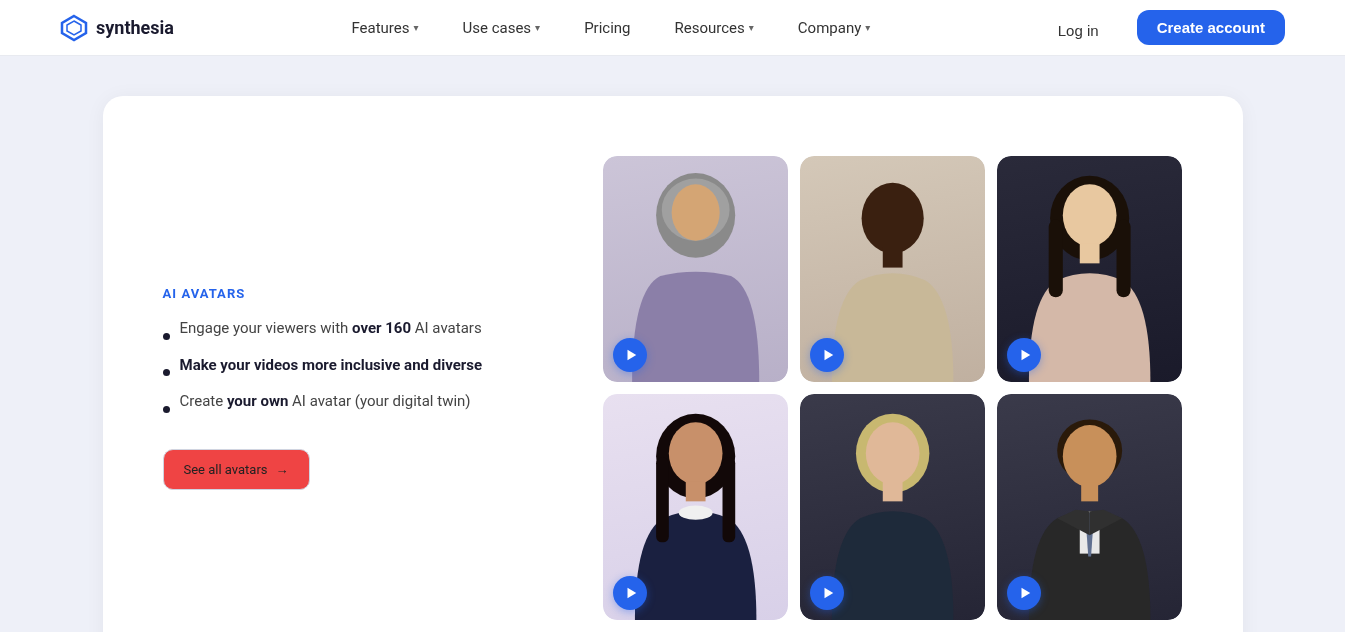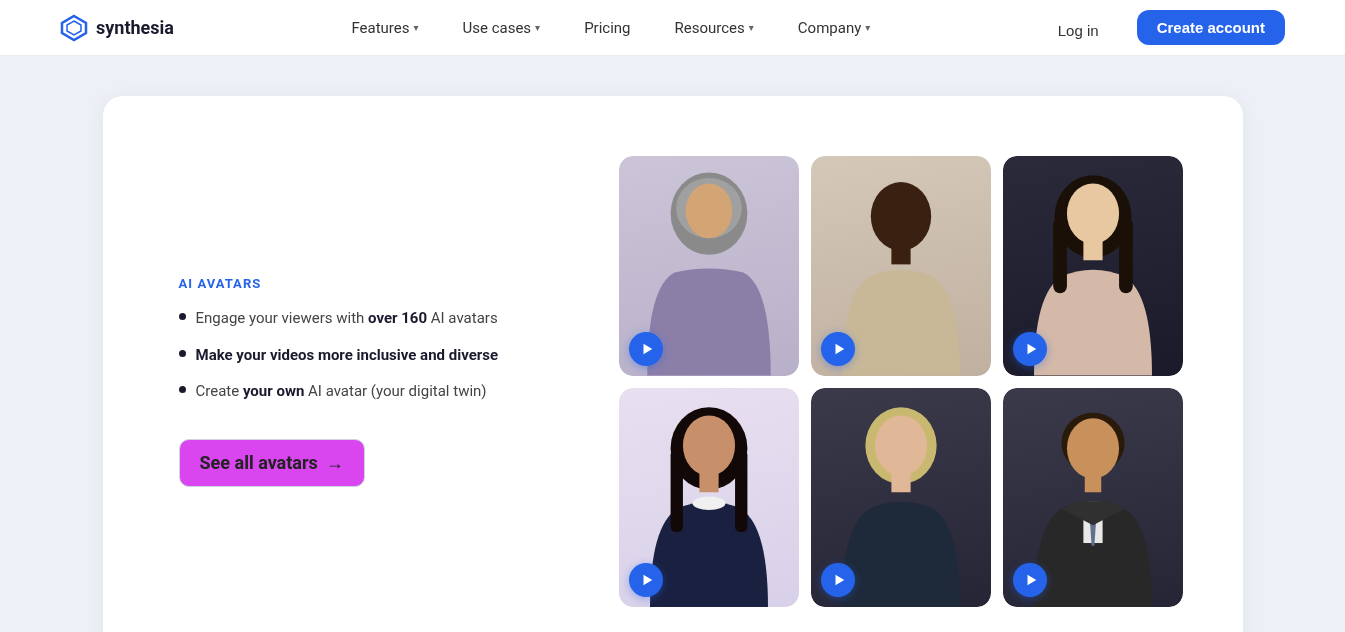--- a/index.html
+++ b/index.html
@@ -105,21 +105,20 @@
       display: flex;
       align-items: center;
       gap: 60px;
       box-shadow: 0 2px 20px rgba(0,0,0,0.05);
     }
 
     
     .card-left {
       flex: 0 0 380px;
       min-width: 300px;
-      margin-left: 16px;
     }
     .section-label {
       font-size: 13px;
       font-weight: 700;
       color: #2563eb;
       letter-spacing: 0.08em;
       text-transform: uppercase;
       margin-bottom: 16px;
     }
     .card-title {
@@ -128,21 +127,21 @@
       color: #1a1a2e;
       line-height: 1.2;
       margin-bottom: 28px;
     }
     .bullet-list {
       list-style: none;
       margin-bottom: 36px;
     }
     .bullet-list li {
       display: flex;
-      align-items: flex-start;
+      align-items: flex-end;
       gap: 10px;
       font-size: 15px;
       color: #444;
       margin-bottom: 14px;
       line-height: 1.5;
     }
     .bullet-dot {
       width: 7px;
       height: 7px;
       border-radius: 50%;
@@ -152,28 +151,28 @@
     }
     .bullet-list strong {
       font-weight: 700;
       color: #1a1a2e;
     }
     .btn-avatars {
       display: inline-flex;
       align-items: center;
       gap: 8px;
       border: 1.5px solid #d0d4e0;
-      background: #d946ef;
+      background: #ef4444;
       border-radius: 10px;
       padding: 12px 20px;
-      font-size: 18px;
+      font-size: 13px;
       color: #222;
       cursor: pointer;
       text-decoration: none;
-      font-weight: 700;
+      font-weight: 400;
     }
 
     
     .card-right {
       flex: 1;
       display: grid;
       grid-template-columns: repeat(3, 1fr);
       gap: 12px;
     }
     .avatar-card {

